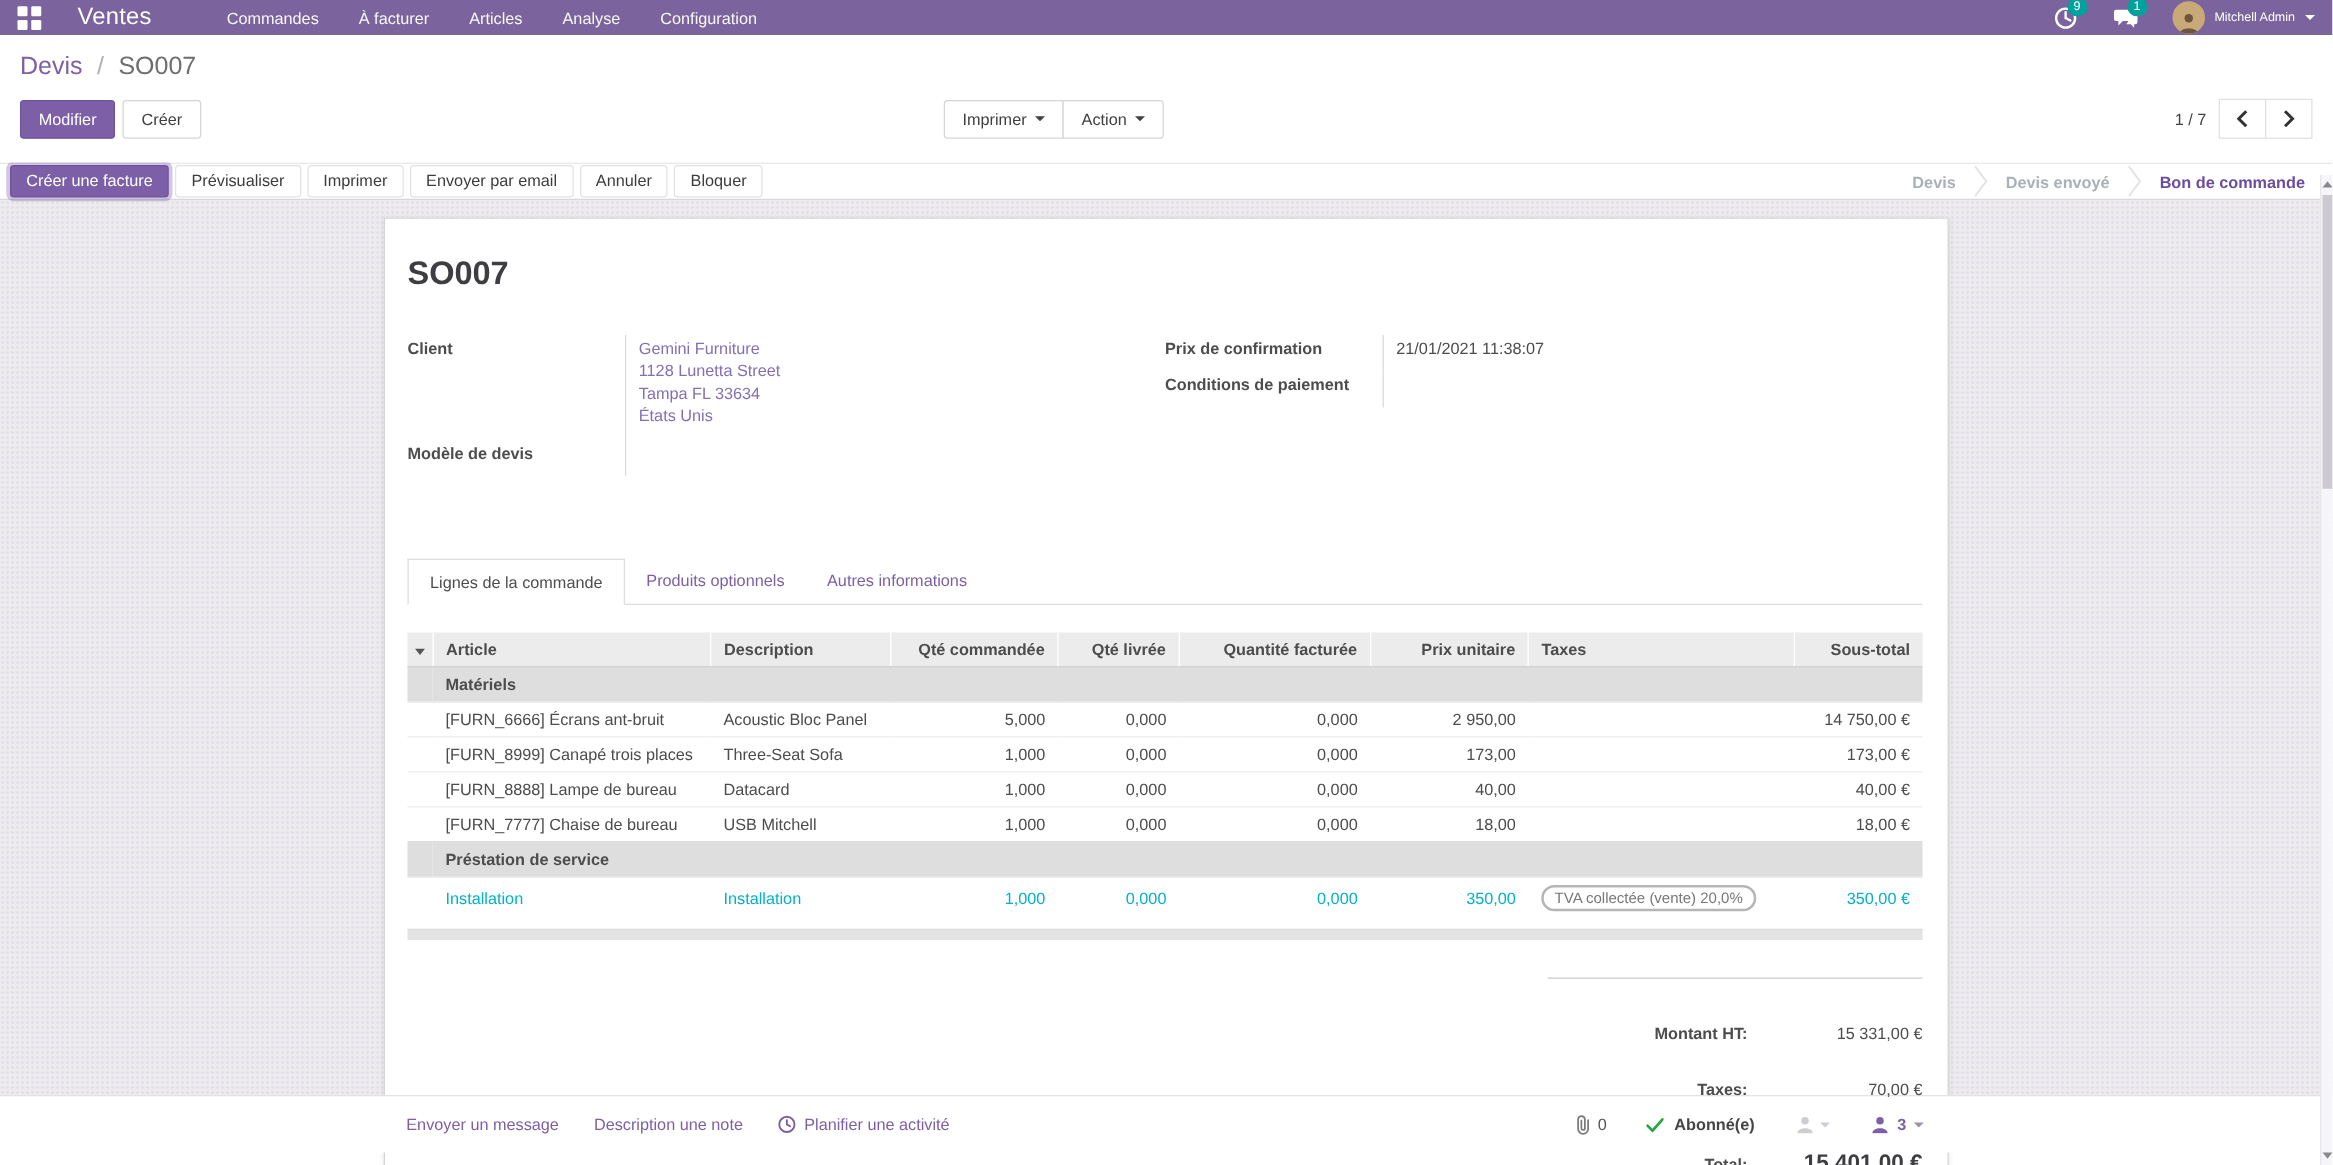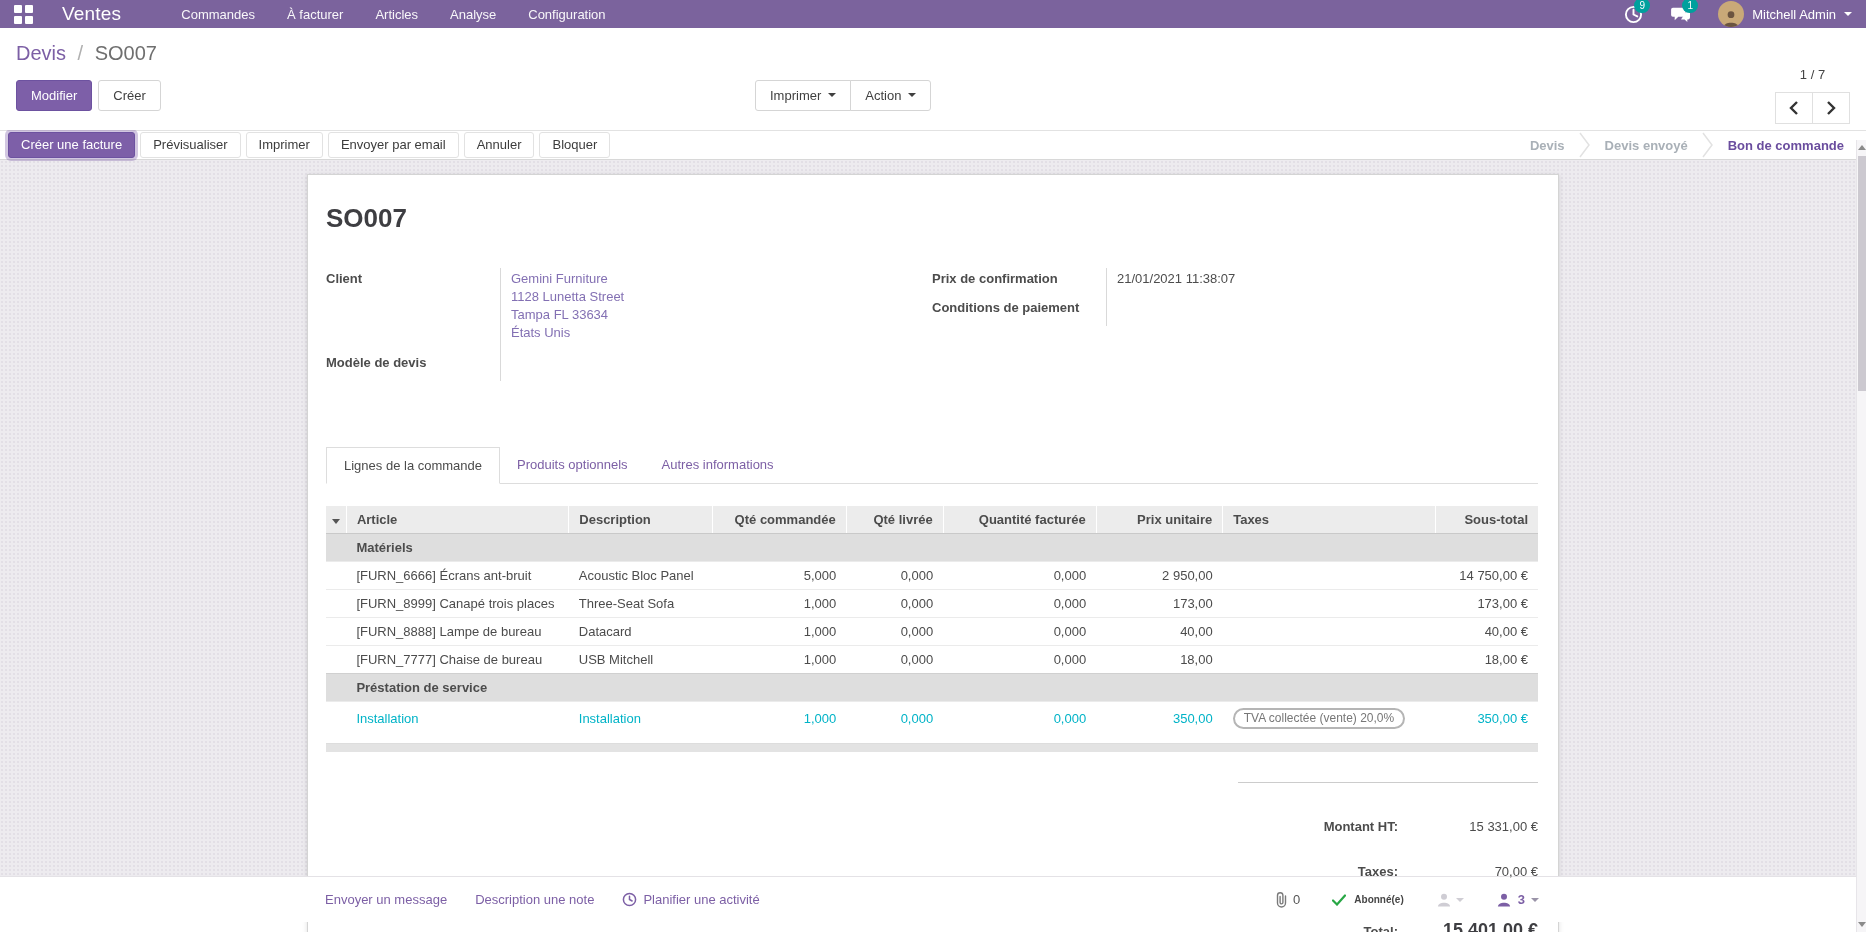--- a/index.html
+++ b/index.html
@@ -12,38 +12,38 @@
   .grid-icon { display:grid; grid-template-columns:8px 8px; grid-template-rows:8px 8px; gap:3px; }
   .grid-icon span { background:#fff; border-radius:1px; }
   .app-name { font-size:19px; margin:0 60px 0 16px; letter-spacing:.2px; }
   .nav-menus { display:flex; gap:32px; font-size:13px; }
   .nav-menu { cursor:pointer; opacity:.95; }
   .nav-right { margin-left:auto; display:flex; align-items:center; gap:26px; }
   .icon-wrap { position:relative; width:22px; height:22px; display:flex; align-items:center; justify-content:center; cursor:pointer; }
   .nav-badge { position:absolute; top:-5px; left:12px; background:#00a09d; color:#fff; font-size:10px; line-height:15px; min-width:16px; text-align:center; border-radius:8px; padding:0 3px; }
   .user-block { display:flex; align-items:center; gap:8px; cursor:pointer; }
   .avatar { width:26px; height:26px; border-radius:50%; background:#c9a978; overflow:hidden; display:flex; align-items:flex-end; justify-content:center; }
-  .user-name { font-size:13px; }
+  .user-name { font-size:10px; }
   .caret { display:inline-block; width:0; height:0; border-left:4px solid transparent; border-right:4px solid transparent; border-top:4px solid currentColor; vertical-align:middle; }
 
   
   .control-panel { height:102px; background:#fff; padding:10px 16px 0 16px; position:relative; }
   .breadcrumb { font-size:20px; padding:4px 0 10px 0; }
   .bc-parent { color:#7c5fa5; cursor:pointer; }
   .bc-sep { color:#b0b0b0; padding:0 6px; }
   .bc-current { color:#6f6f6f; }
   .actions-row { display:flex; align-items:center; position:relative; height:40px; }
   .btn { font-size:13px; border-radius:3px; padding:6px 14px; border:1px solid #d5d5d5; background:#fff; color:#404040; cursor:pointer; line-height:17px; }
   .btn-primary { background:#7d5fa8; border-color:#6d52a0; color:#fff; }
   .left-btns { display:flex; gap:6px; }
   .center-btns { position:absolute; left:739px; display:flex; }
   .center-btns .btn { border-radius:0; margin-left:-1px; display:flex; align-items:center; gap:7px; }
   .center-btns .btn:first-child { border-radius:3px 0 0 3px; margin-left:0; }
   .center-btns .btn:last-child { border-radius:0 3px 3px 0; }
-  .right-pager { margin-left:auto; display:flex; align-items:center; gap:10px;flex-direction:column; }
+  .right-pager { margin-left:auto; display:flex; align-items:center; gap:10px; }
   .pager-text { font-size:13px; color:#444; }
   .pager-btns { display:flex; }
   .pager-btn { width:38px; height:32px; background:#fff; border:1px solid #e0e0e0; display:flex; align-items:center; justify-content:center; cursor:pointer; }
   .pager-btn:last-child { margin-left:-1px; }
 
   
   .statusbar { height:30px; background:#fff; border-top:1px solid #e2e2e2; border-bottom:1px solid #d8d8d8; display:flex; align-items:center; padding:0 18px 0 8px; }
   .sb-btns { display:flex; gap:5px; }
   .sb-btn { font-size:13px; padding:4px 12px; border-radius:3px; border:1px solid #e2e2e2; background:#fff; color:#3c3c3c; cursor:pointer; line-height:16px; }
   .sb-btn-primary { background:#7d5fa8; border-color:#6d52a0; color:#fff; box-shadow:0 0 0 3px rgba(125,95,168,.35); }
@@ -89,21 +89,21 @@
   .total-row .tvalue { font-size:18px; font-weight:bold; color:#3e3e42; }
 
   
   .chatter { height:46px; background:#fff; border-top:1px solid #e4e2e6; }
   .chatter-inner { width:1252px; margin:0 auto; height:100%; display:flex; align-items:center; justify-content:space-between; padding:0 20px 0 18px; }
   .chat-links { display:flex; gap:28px; align-items:center; }
   .chat-link { color:#7c5fa5; font-size:13px; cursor:pointer; display:flex; align-items:center; gap:6px; }
   .chat-right { display:flex; align-items:center; gap:32px; }
   .attach { display:flex; align-items:center; gap:5px; color:#555; font-size:13px; cursor:pointer; }
   .following { display:flex; align-items:center; gap:8px; cursor:pointer; }
-  .following-label { font-weight:bold; font-size:10px; color:#454545; }
+  .following-label { font-weight:bold; font-size:13px; color:#454545; }
   .follow-gray { display:flex; align-items:center; gap:4px; color:#cfcdd4; cursor:pointer; }
   .followers { display:flex; align-items:center; gap:6px; color:#7c5fa5; font-size:13px; font-weight:bold; cursor:pointer; }
   .followers .caret { color:#9a93a8; }
 
   
   .scrollbar { position:absolute; right:0; top:140px; bottom:0; width:10px; background:#f6f5f7; border-left:1px solid #e7e5e9; }
   .scroll-arrow-up { position:absolute; top:5px; left:1px; width:0; height:0; border-left:4px solid transparent; border-right:4px solid transparent; border-bottom:5px solid #8a8a8a; }
   .scroll-arrow-down { position:absolute; bottom:5px; left:1px; width:0; height:0; border-left:4px solid transparent; border-right:4px solid transparent; border-top:5px solid #8a8a8a; }
   .scroll-thumb { position:absolute; top:16px; left:1px; width:8px; height:235px; background:#ccc9d0; }
 

